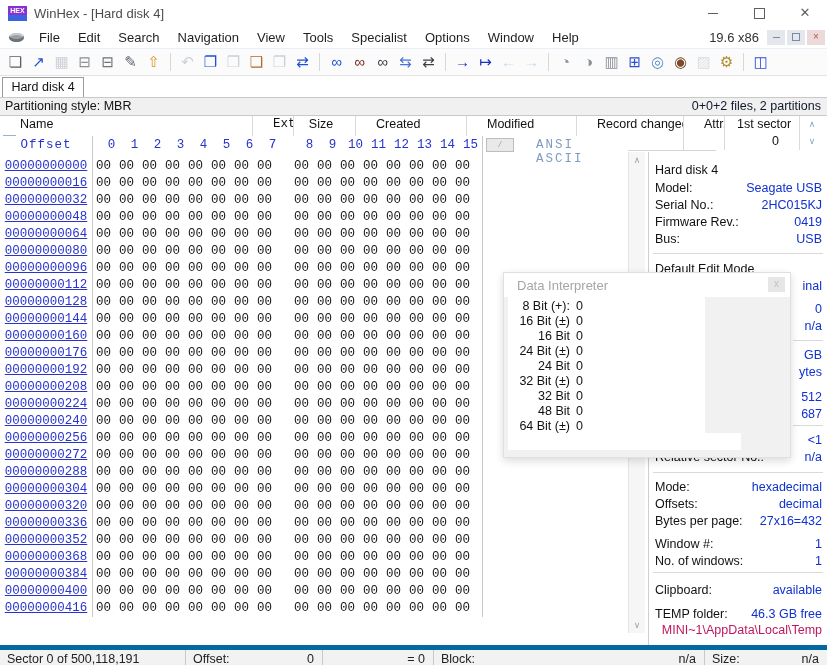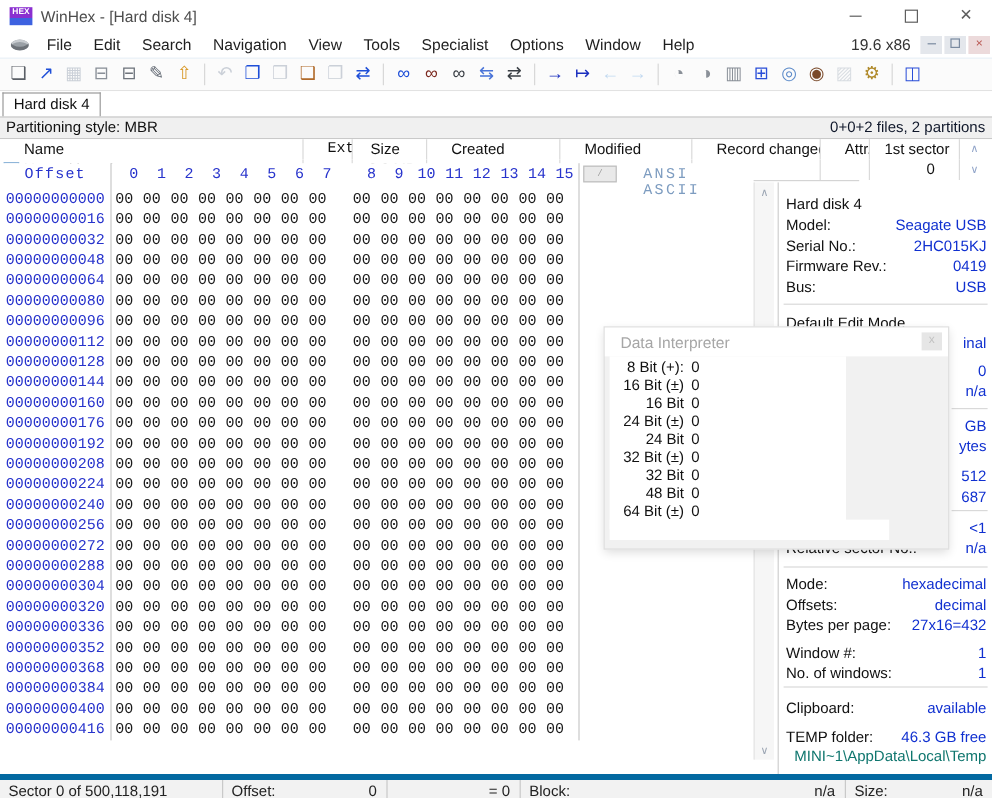--- a/index.html
+++ b/index.html
@@ -64,21 +64,21 @@
        font-family:"Liberation Mono","DejaVu Sans Mono",monospace;font-size:12.5px;}
   .vline1{position:absolute;left:92px;top:0;width:1px;height:481px;background:#c9c9c9;}
   .vline2{position:absolute;left:482px;top:0;width:1px;height:481px;background:#c9c9c9;}
   .hexhead{position:absolute;left:0;top:2px;width:628px;height:17px;color:#2733cc;}
   .hoffhead{position:absolute;left:0;top:0;width:92px;text-align:center;letter-spacing:1px;}
   #hex-cols{position:absolute;left:100px;top:0;}
   .hcell{display:inline-block;width:23px;text-align:center;}
   .hcell.grp{margin-left:14px;}
   #hex-rows{position:absolute;left:0;top:22px;}
   .hexrow{height:17px;line-height:17px;white-space:nowrap;}
-  .hoff{display:inline-block;width:92px;text-align:center;color:#2733cc;}
+  .hoff{display:inline-block;width:92px;text-align:center;color:#2733cc;text-decoration:underline;}
   .hbyte{display:inline-block;width:23px;margin-left:8px;margin-left:0;text-align:center;color:#1b1b1b;}
   .hexrow .hbyte:first-of-type{margin-left:8px;}
   .hbyte.grp{margin-left:14px;}
   .ascii-btn{position:absolute;left:486px;top:2px;width:28px;height:14px;background:#e9e9e9;border:1px solid #bdbdbd;
        box-sizing:border-box;text-align:center;line-height:12px;font-size:9px;color:#8a8a8a;}
   .ascii-label{position:absolute;left:536px;top:2px;letter-spacing:2px;color:#7d9cc0;font-size:12.5px;}
   
   .vscroll{position:absolute;left:628px;top:152px;width:17px;height:481px;background:#f6f6f6;border-left:1px solid #e4e4e4;box-sizing:border-box;}
   .sc-up,.sc-dn{position:absolute;left:0;width:16px;height:16px;text-align:center;font-size:9px;color:#9aa4b2;line-height:16px;}
   .sc-up{top:0;}  .sc-dn{bottom:0;}
@@ -93,21 +93,21 @@
   .sbsep{position:absolute;left:4px;right:4px;height:1px;background:#d9d9d9;}
   .sep1{top:101px;} .sep2{top:320px;} .sep3{top:420px;}
   .minisep{position:absolute;right:4px;width:30px;height:1px;background:#d9d9d9;}
   .ms1{top:188px;} .ms2{top:273px;}
   .sb-dem{top:110px;color:#111;}
   .frag{position:absolute;right:5px;height:15px;line-height:15px;color:#1030d0;}
   .fr0{top:127px;} .fr1{top:150px;} .fr2{top:167px;} .fr3{top:196px;} .fr4{top:213px;}
   .fr5{top:238px;} .fr6{top:255px;} .fr7{top:281px;}
   .r-rel{top:298px;} .r-mode{top:328px;} .r-offs{top:345px;} .r-bpp{top:362px;}
   .r-win{top:385px;} .r-now{top:402px;} .r-clip{top:431px;} .r-temp{top:455px;}
-  .r-path{top:471px;text-align:right;color:#0f766e;}
+  .r-path{top:471px;text-align:right;color:#be185d;}
   
   #di{position:absolute;left:503px;top:272px;width:288px;height:186px;background:#f1f1f1;
        border:1px solid #e0e0e0;box-sizing:border-box;box-shadow:0 3px 8px rgba(0,0,0,.14);z-index:6;}
   .di-titlebar{position:absolute;left:0;top:0;right:0;height:24px;background:#fff;}
   .di-title{position:absolute;left:13px;top:5px;font-size:13px;color:#a6a6a6;}
   .di-close{position:absolute;right:5px;top:4px;width:17px;height:15px;background:#e6e6e6;color:#c2c2c2;
        text-align:center;line-height:14px;font-size:10px;}
   .di-white{position:absolute;left:4px;top:24px;width:197px;height:144px;background:#fff;}
   .di-white2{position:absolute;left:4px;top:160px;width:233px;height:17px;background:#fff;}
   #di-rows{position:absolute;left:4px;top:26px;right:4px;}

